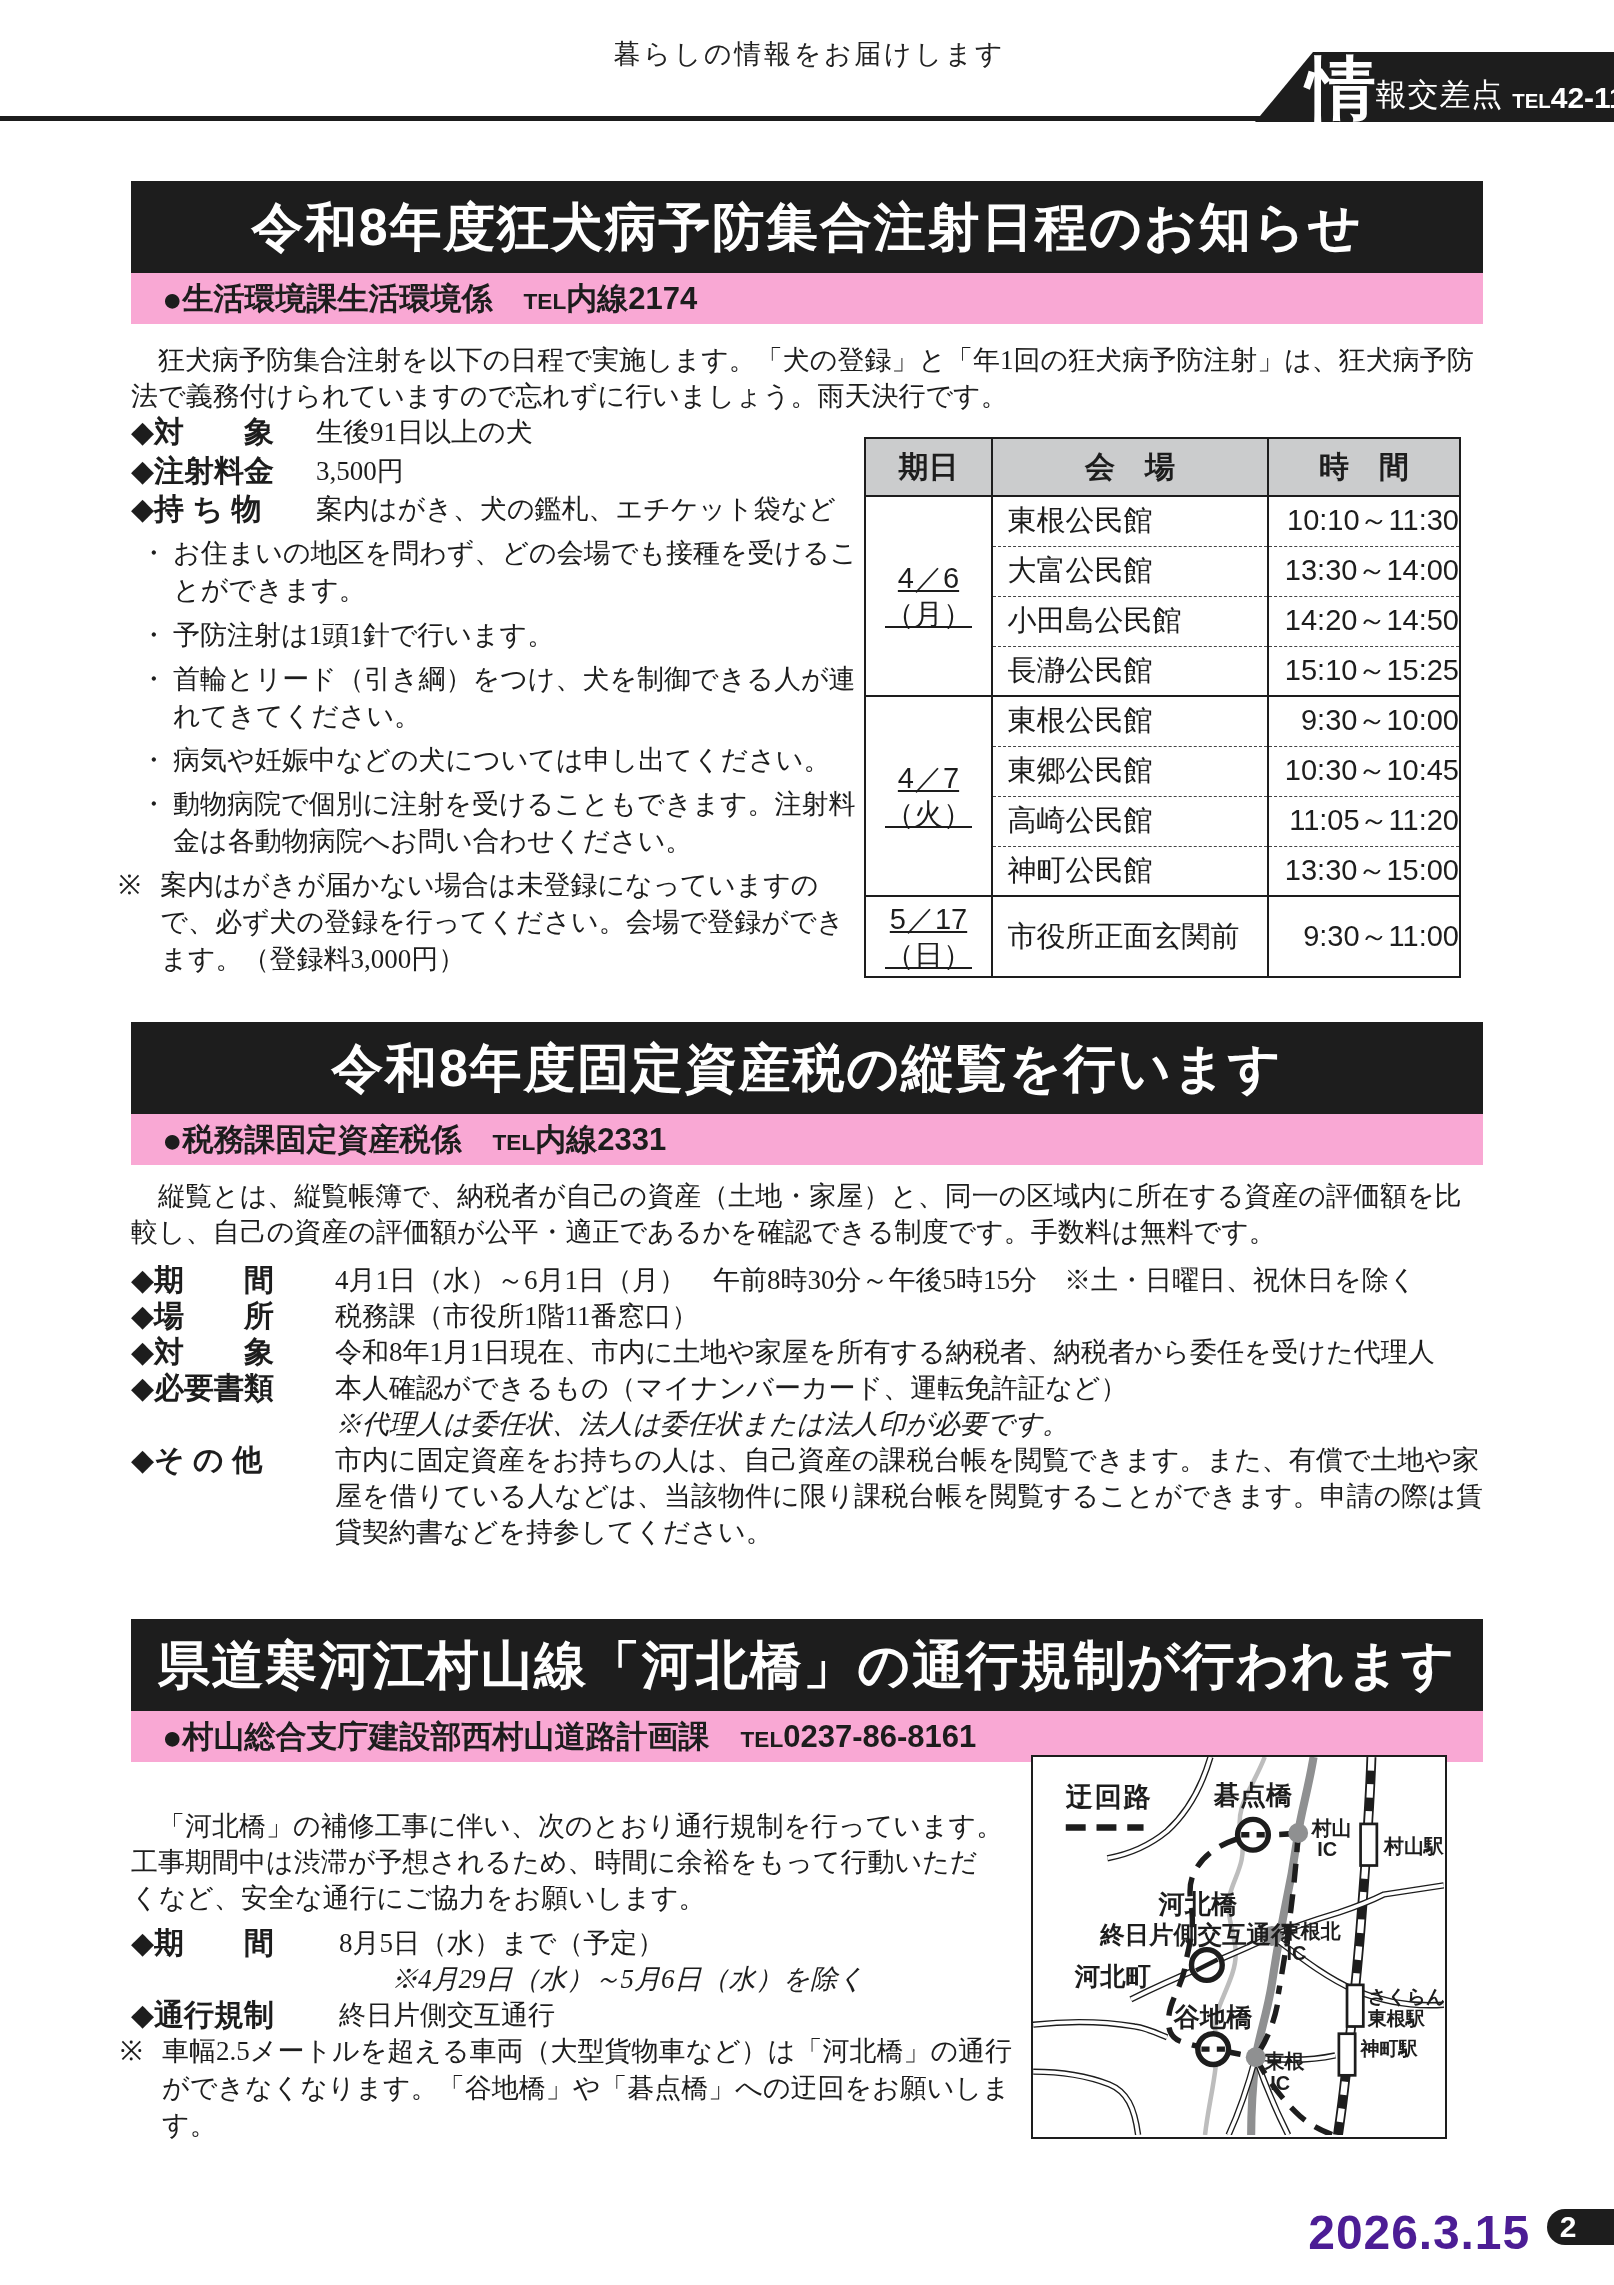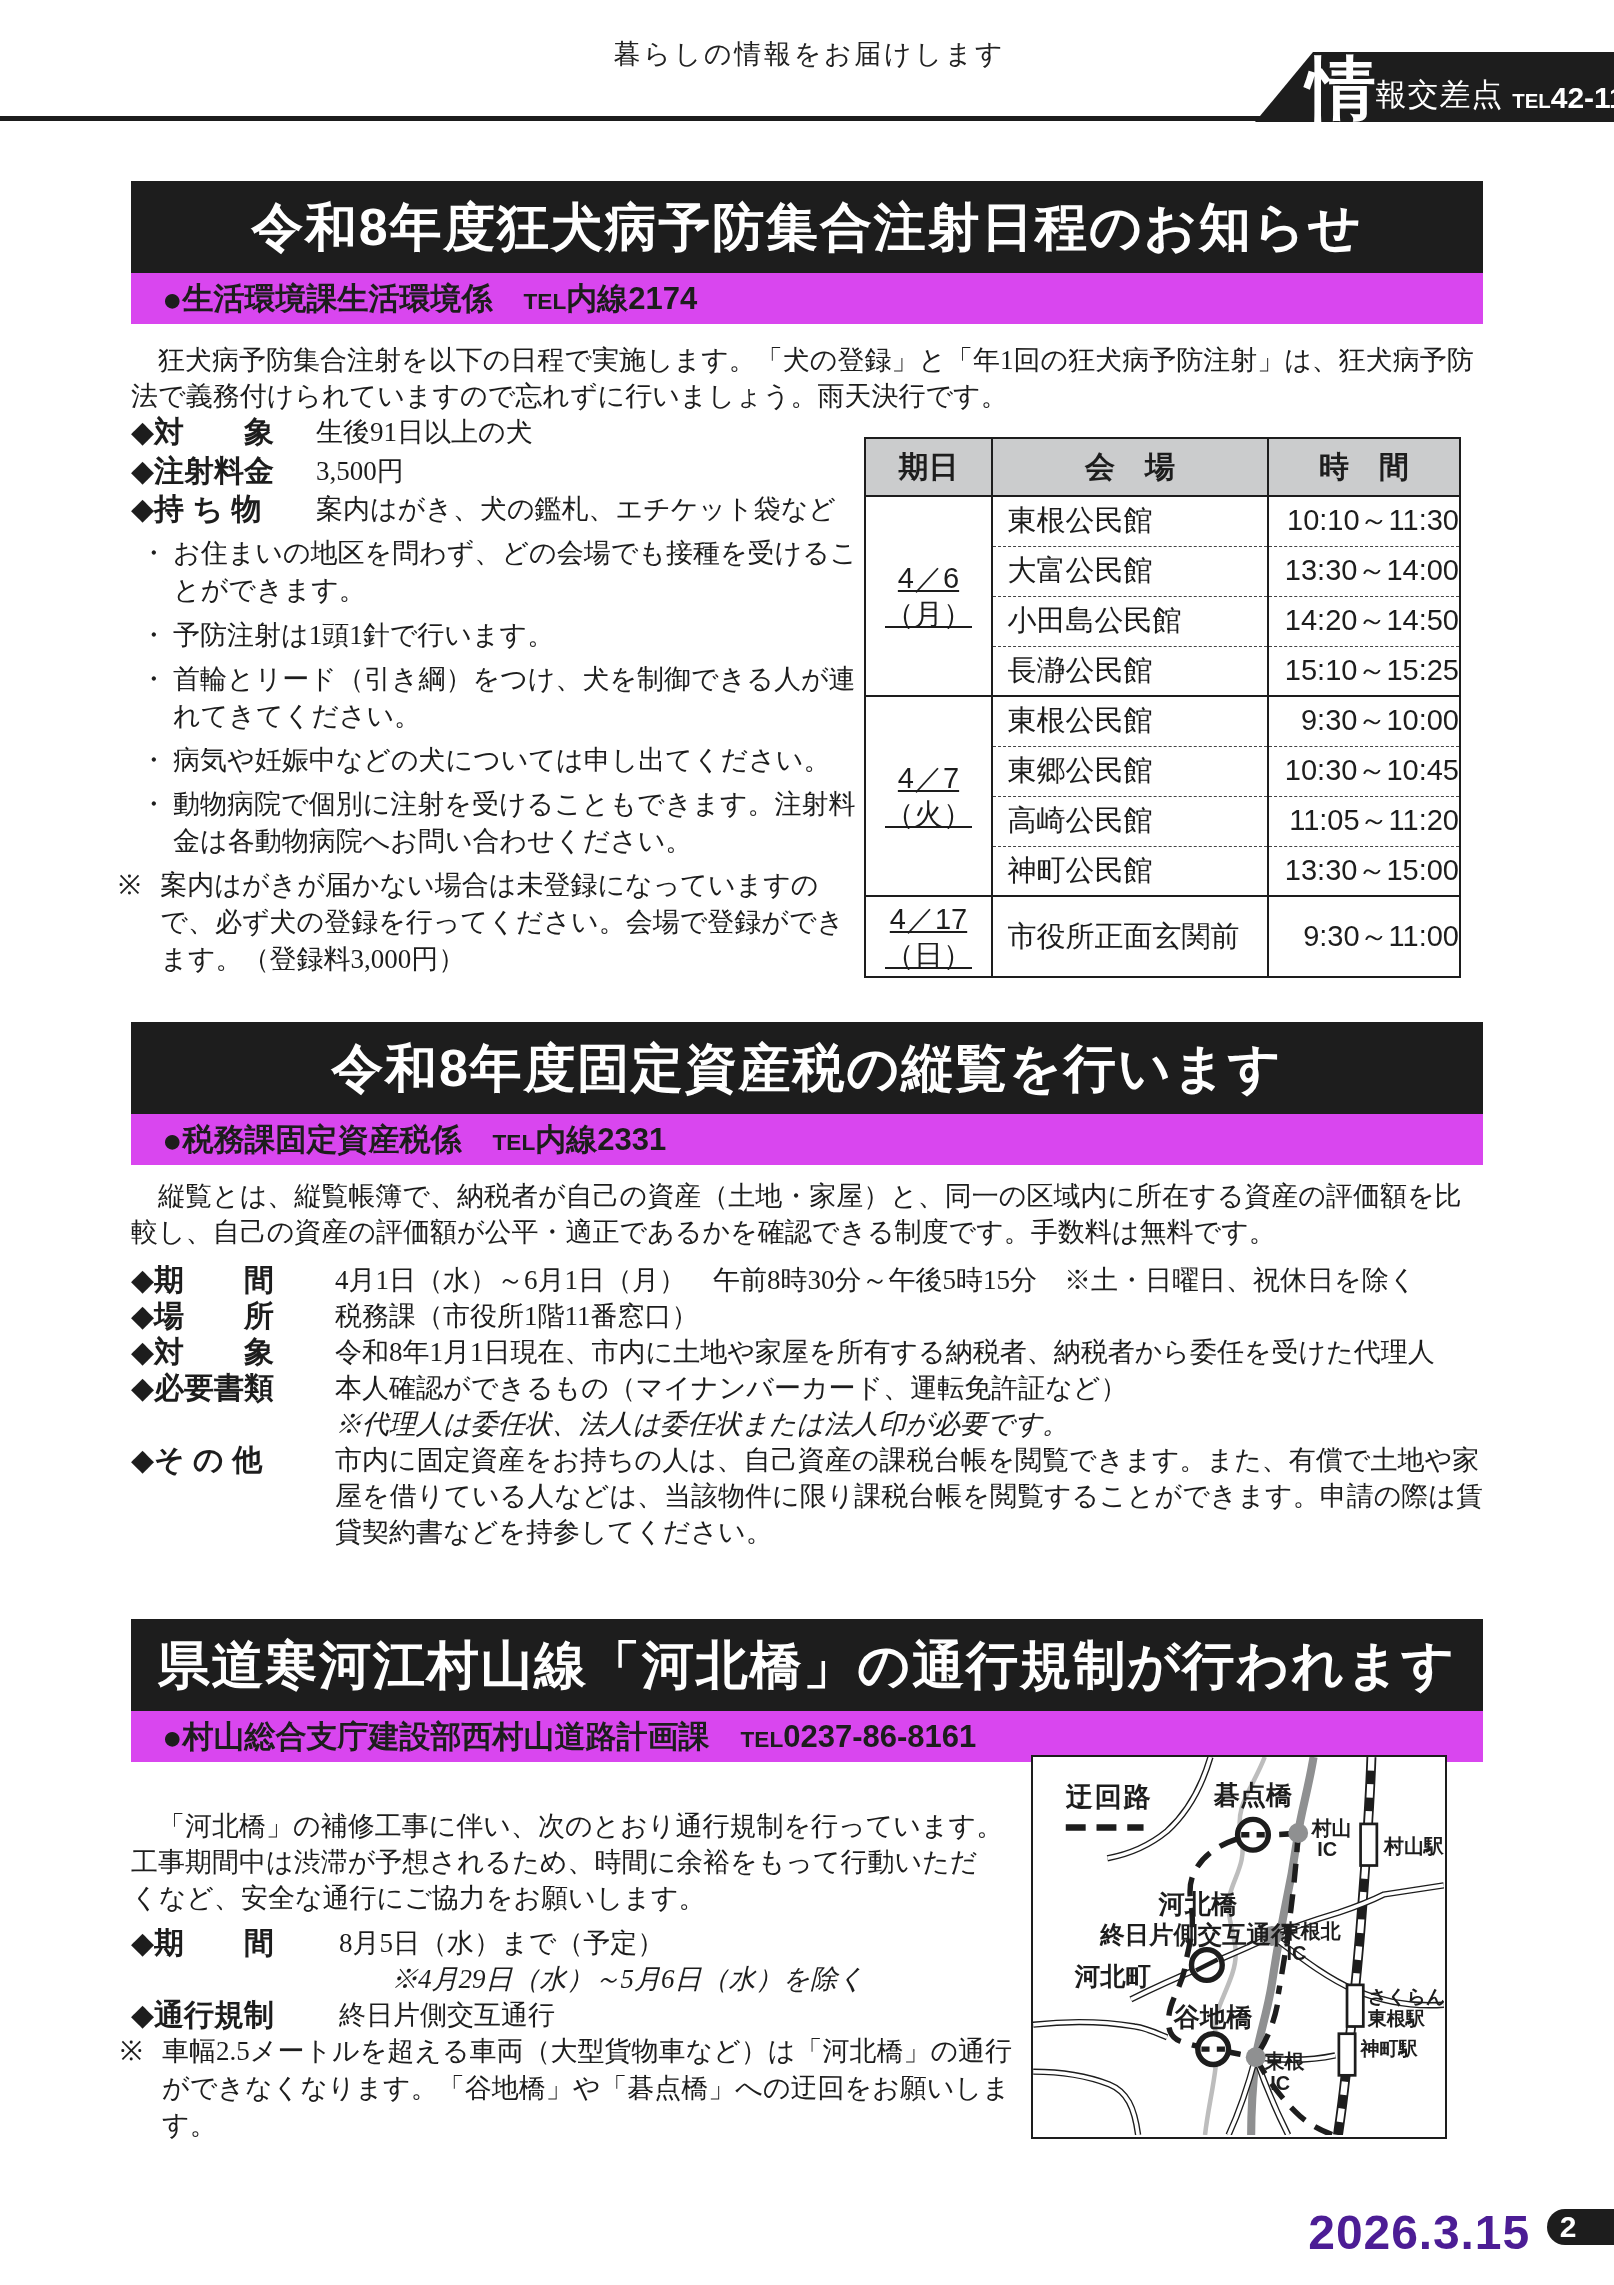--- a/index.html
+++ b/index.html
@@ -22,21 +22,21 @@
     padding-left:52px; color:#fff; white-space:nowrap; }
   .banner-big { font-size:69px; font-weight:700; line-height:.92; }
   .banner-rest { font-size:31px; font-weight:400; letter-spacing:0.9px; padding-bottom:4.5px; }
   .banner-tel { font-size:30px; font-weight:600; padding-bottom:5.4px; margin-left:9px; }
   .tel-small { font-size:.68em; letter-spacing:0; }
 
   
   section { position:absolute; left:131px; width:1352px; }
   .title-bar { height:92px; background:#1d1d1d; color:#fff; text-align:center;
     font-size:52px; font-weight:700; letter-spacing:1.8px; line-height:92px; white-space:nowrap; }
-  .sub-band { height:51px; background:#d946ef; line-height:51px; padding-left:31px;
+  .sub-band { height:51px; background:#f9a8d4; line-height:51px; padding-left:31px;
     font-size:31px; font-weight:700; white-space:nowrap; }
   .sub-band .circle-marker { font-size:34px; vertical-align:-1.8px; }
   .sub-band .tel-part { margin-left:31px; }
   .sub-band .tel-small { font-size:22.6px; font-weight:700; }
 
   .body-serif { font-family:"Liberation Serif","DejaVu Serif",serif; }
   .intro { position:absolute; left:0; font-size:27px; line-height:36px; letter-spacing:0; }
 
   
   .item-row { display:flex; align-items:flex-start; font-size:27px; line-height:36px; }
@@ -189,21 +189,21 @@
       <tr>
         <td class="venue bd">高崎公民館</td>
         <td class="time bd">11:05～11:20</td>
       </tr>
       <tr>
         <td class="venue bs">神町公民館</td>
         <td class="time bs">13:30～15:00</td>
       </tr>
       <tr style="height:81px;">
         <td class="date">
-            <div>4／17</div>
+            <div>5／17</div>
             <div>（日）</div>
           </td>
         <td class="venue">市役所正面玄関前</td>
         <td class="time">9:30～11:00</td>
       </tr>
     </tbody>
   </table>
 </section>
 
 <section style="top:1022px; height:579px;">

